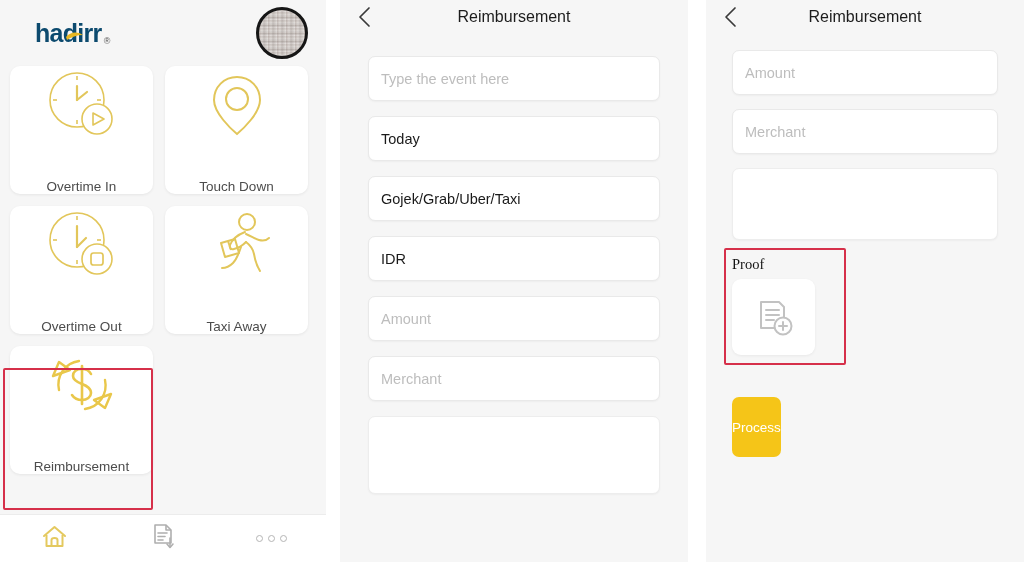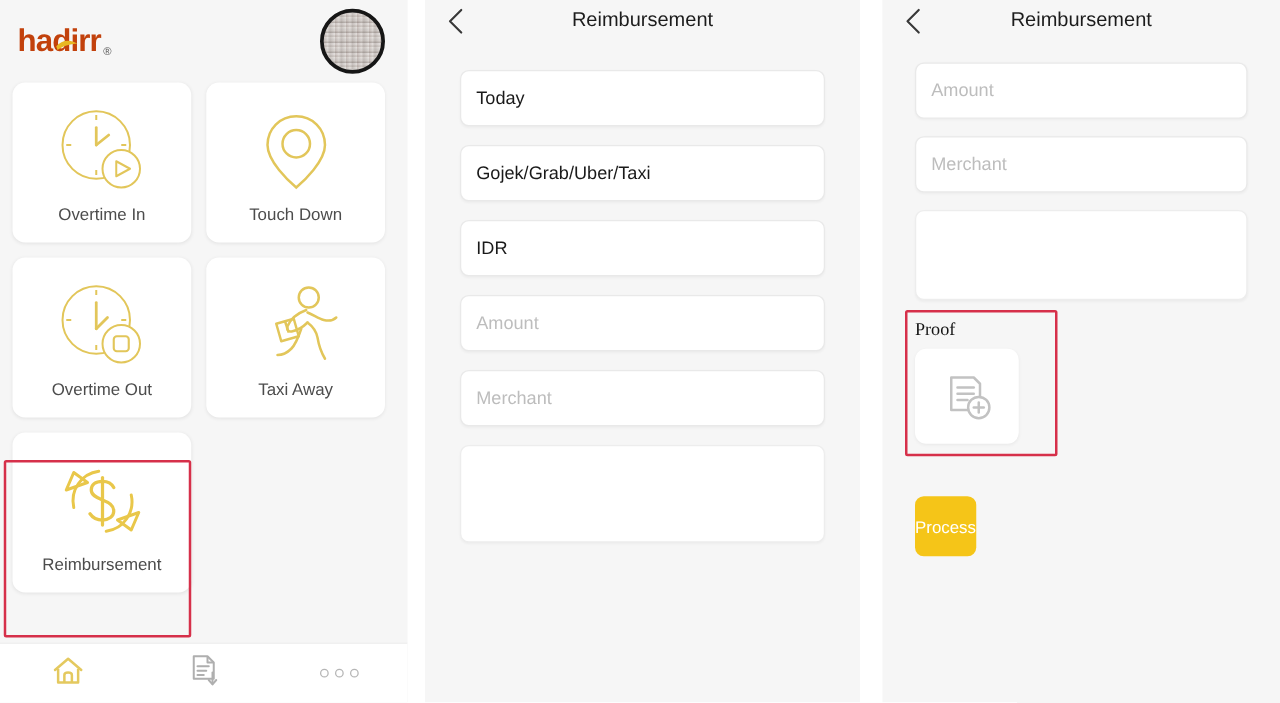--- a/index.html
+++ b/index.html
@@ -25,22 +25,22 @@
   .panel-right  { width: 318px; background: #f6f6f6; }
 
   
   .lp-header {
     height: 66px; background: #f6f6f6;
     display: flex; align-items: center; justify-content: space-between;
     padding: 0 18px 0 14px;
   }
   .logo { display: flex; align-items: flex-end; }
   .logo-text {
-    font-size: 25px; font-weight: bold; color: #c2410c;
-    letter-spacing: -0.7px; line-height: 1; position: relative;
+    font-size: 25px; font-weight: bold; color: #0c4a6e;
+    letter-spacing: -0.7px; line-height: 1; position: relative; margin-left: 21px;
   }
   .logo-swoosh {
     position: absolute; left: 30px; top: 9px;
     width: 19px; height: 11px; pointer-events: none;
   }
   .logo-reg { font-size: 9px; color: #555; margin-left: 2px; vertical-align: super; }
   .avatar {
     width: 52px; height: 52px; border-radius: 50%;
     border: 3px solid #161616; overflow: hidden;
     background:
@@ -51,21 +51,21 @@
 
   
   .tiles {
     padding: 0 10px; display: flex; flex-wrap: wrap; gap: 12px;
   }
   .tile {
     width: 143px; height: 128px; background: #ffffff;
     border-radius: 10px;
     box-shadow: 0 1px 3px rgba(0,0,0,0.07);
     display: flex; flex-direction: column;
-    align-items: center; justify-content: center;
+    align-items: center; justify-content: space-between;
   }
   .tile-icon { height: 78px; display: flex; align-items: center; justify-content: center; }
   .tile-label {
     font-size: 13.5px; color: #4c4c4c; margin-top: 4px;
     font-family: "Liberation Sans", sans-serif;
   }
   .tile-highlight {
     position: absolute; left: 3px; top: 368px;
     width: 150px; height: 142px;
     border: 2px solid #d6304a; border-radius: 2px;
@@ -129,21 +129,21 @@
   }
   .proof-label { font-size: 14.5px; color: #141414; margin-bottom: 6px; font-family: Liberation Serif, serif; }
   .proof-tile {
     width: 83px; height: 76px; background: #ffffff;
     border-radius: 9px; box-shadow: 0 1px 3px rgba(0,0,0,0.06);
     display: flex; align-items: center; justify-content: center;
   }
 
   
   .process-btn {
-    margin: 42px 26px 0 26px; height: 48px;
+    margin: 42px 26px 0 26px; height: 60px;
     background: #f5c518; border-radius: 7px;
     display: flex; align-items: center; justify-content: center;
     color: #ffffff; font-size: 13.5px; border: none; cursor: pointer;
     font-family: "Liberation Sans", sans-serif;
   }
 </style>
 </head>
 <body>
 
 <div class="stage">
@@ -281,20 +281,23 @@
     <div class="ph-header">
       <div class="back-btn">
         <svg width="16" height="22" viewBox="0 0 16 22">
           <path d="M12 2 L3 11 L12 20" fill="none" stroke="#3A3A3A" stroke-width="1.7" stroke-linecap="round" stroke-linejoin="round"></path>
         </svg>
       </div>
       <div class="ph-title">Reimbursement</div>
     </div>
 
     <div class="form">
+      <div class="field placeholder">
+        <span>Type the event here</span>
+      </div>
       <div class="field filled">
         <span>Today</span>
       </div>
       <div class="field filled">
         <span>Gojek/Grab/Uber/Taxi</span>
       </div>
       <div class="field filled">
         <span>IDR</span>
       </div>
       <div class="field placeholder">

